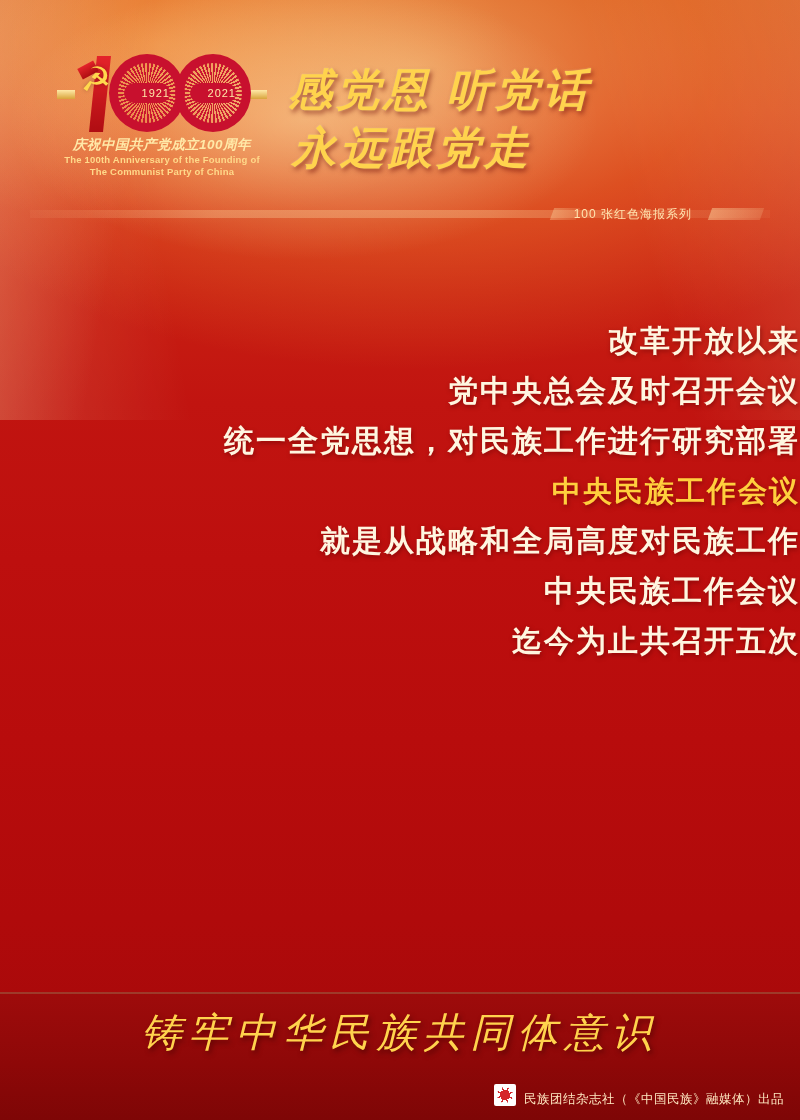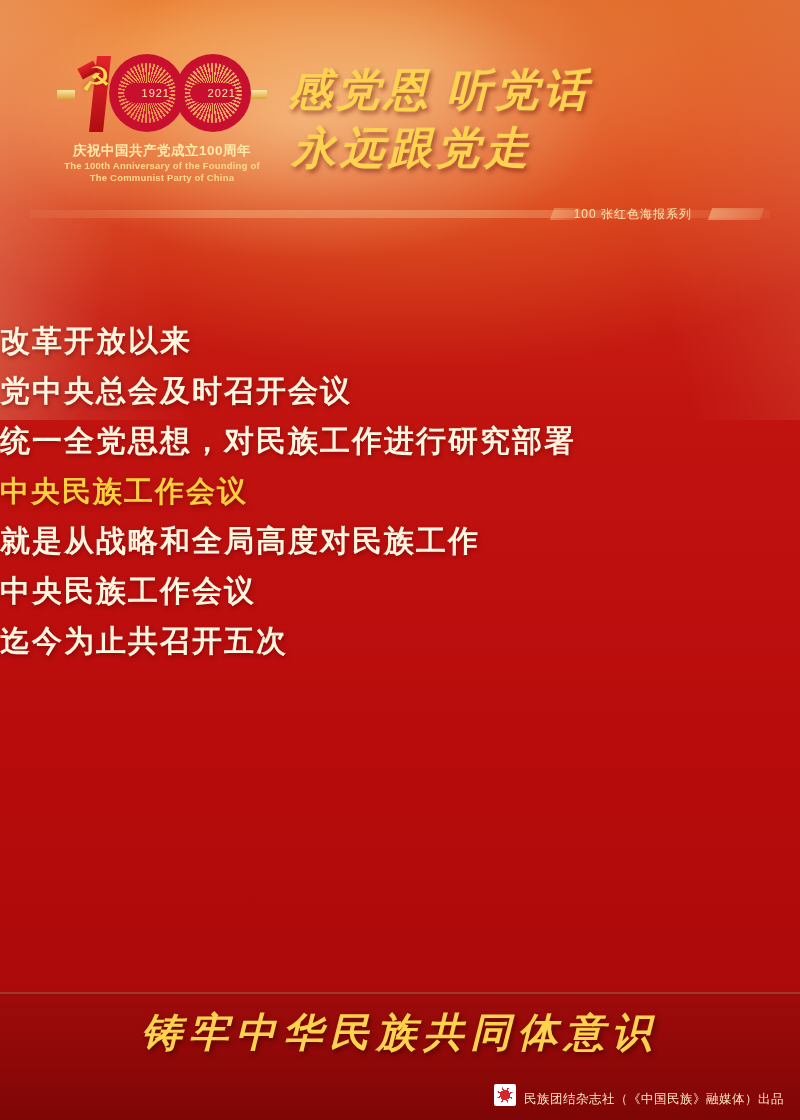--- a/index.html
+++ b/index.html
@@ -131,26 +131,26 @@
     position: absolute;
     left: 18px; top: 4px;
     width: 42px; height: 42px;
     color: #ffd84d;
     font-size: 34px;
     line-height: 42px;
     text-align: center;
     text-shadow: 0 0 4px rgba(0,0,0,0.25);
   }
   .emblem-cn {
-    margin-top: 6px;
     color: #ffe9a8;
     font-size: 13.5px;
     font-weight: bold;
     letter-spacing: 0.5px;
     white-space: nowrap;
+    font-style: italic;
   }
   .emblem-en {
     color: #ffd98a;
     font-size: 9.5px;
     line-height: 12px;
     font-weight: bold;
     letter-spacing: 0.2px;
   }
 
   .slogan {
@@ -210,21 +210,21 @@
     width: 26px; height: 12px;
     background: linear-gradient(90deg, rgba(255,225,170,0.35), rgba(255,225,170,0.12));
     transform: skewX(-20deg);
   }
 
   
   .body-text {
     position: absolute;
     left: 0; top: 316px;
     width: 800px;
-    text-align: left;
+    text-align: right;
   }
   .body-line {
     color: #fff6e0;
     font-family: "Liberation Serif", serif;
     font-weight: bold;
     font-size: 30px;
     line-height: 50px;
     letter-spacing: 2px;
     text-shadow: 1px 2px 4px rgba(90,0,0,0.5);
   }
@@ -244,21 +244,21 @@
     border-top: 2px solid rgba(255,215,150,0.25);
   }
   .footer-title {
     position: absolute;
     left: 0; top: 12px;
     width: 800px;
     text-align: center;
     color: #ffd34d;
     font-family: "Liberation Serif", serif;
     font-style: italic;
-    font-weight: bold;
+    font-weight: normal;
     font-size: 40px;
     line-height: 54px;
     letter-spacing: 7px;
     text-shadow: 2px 3px 5px rgba(60,0,0,0.6);
   }
   .footer-credit {
     position: absolute;
     right: 16px; bottom: 12px;
     display: flex;
     align-items: center;

